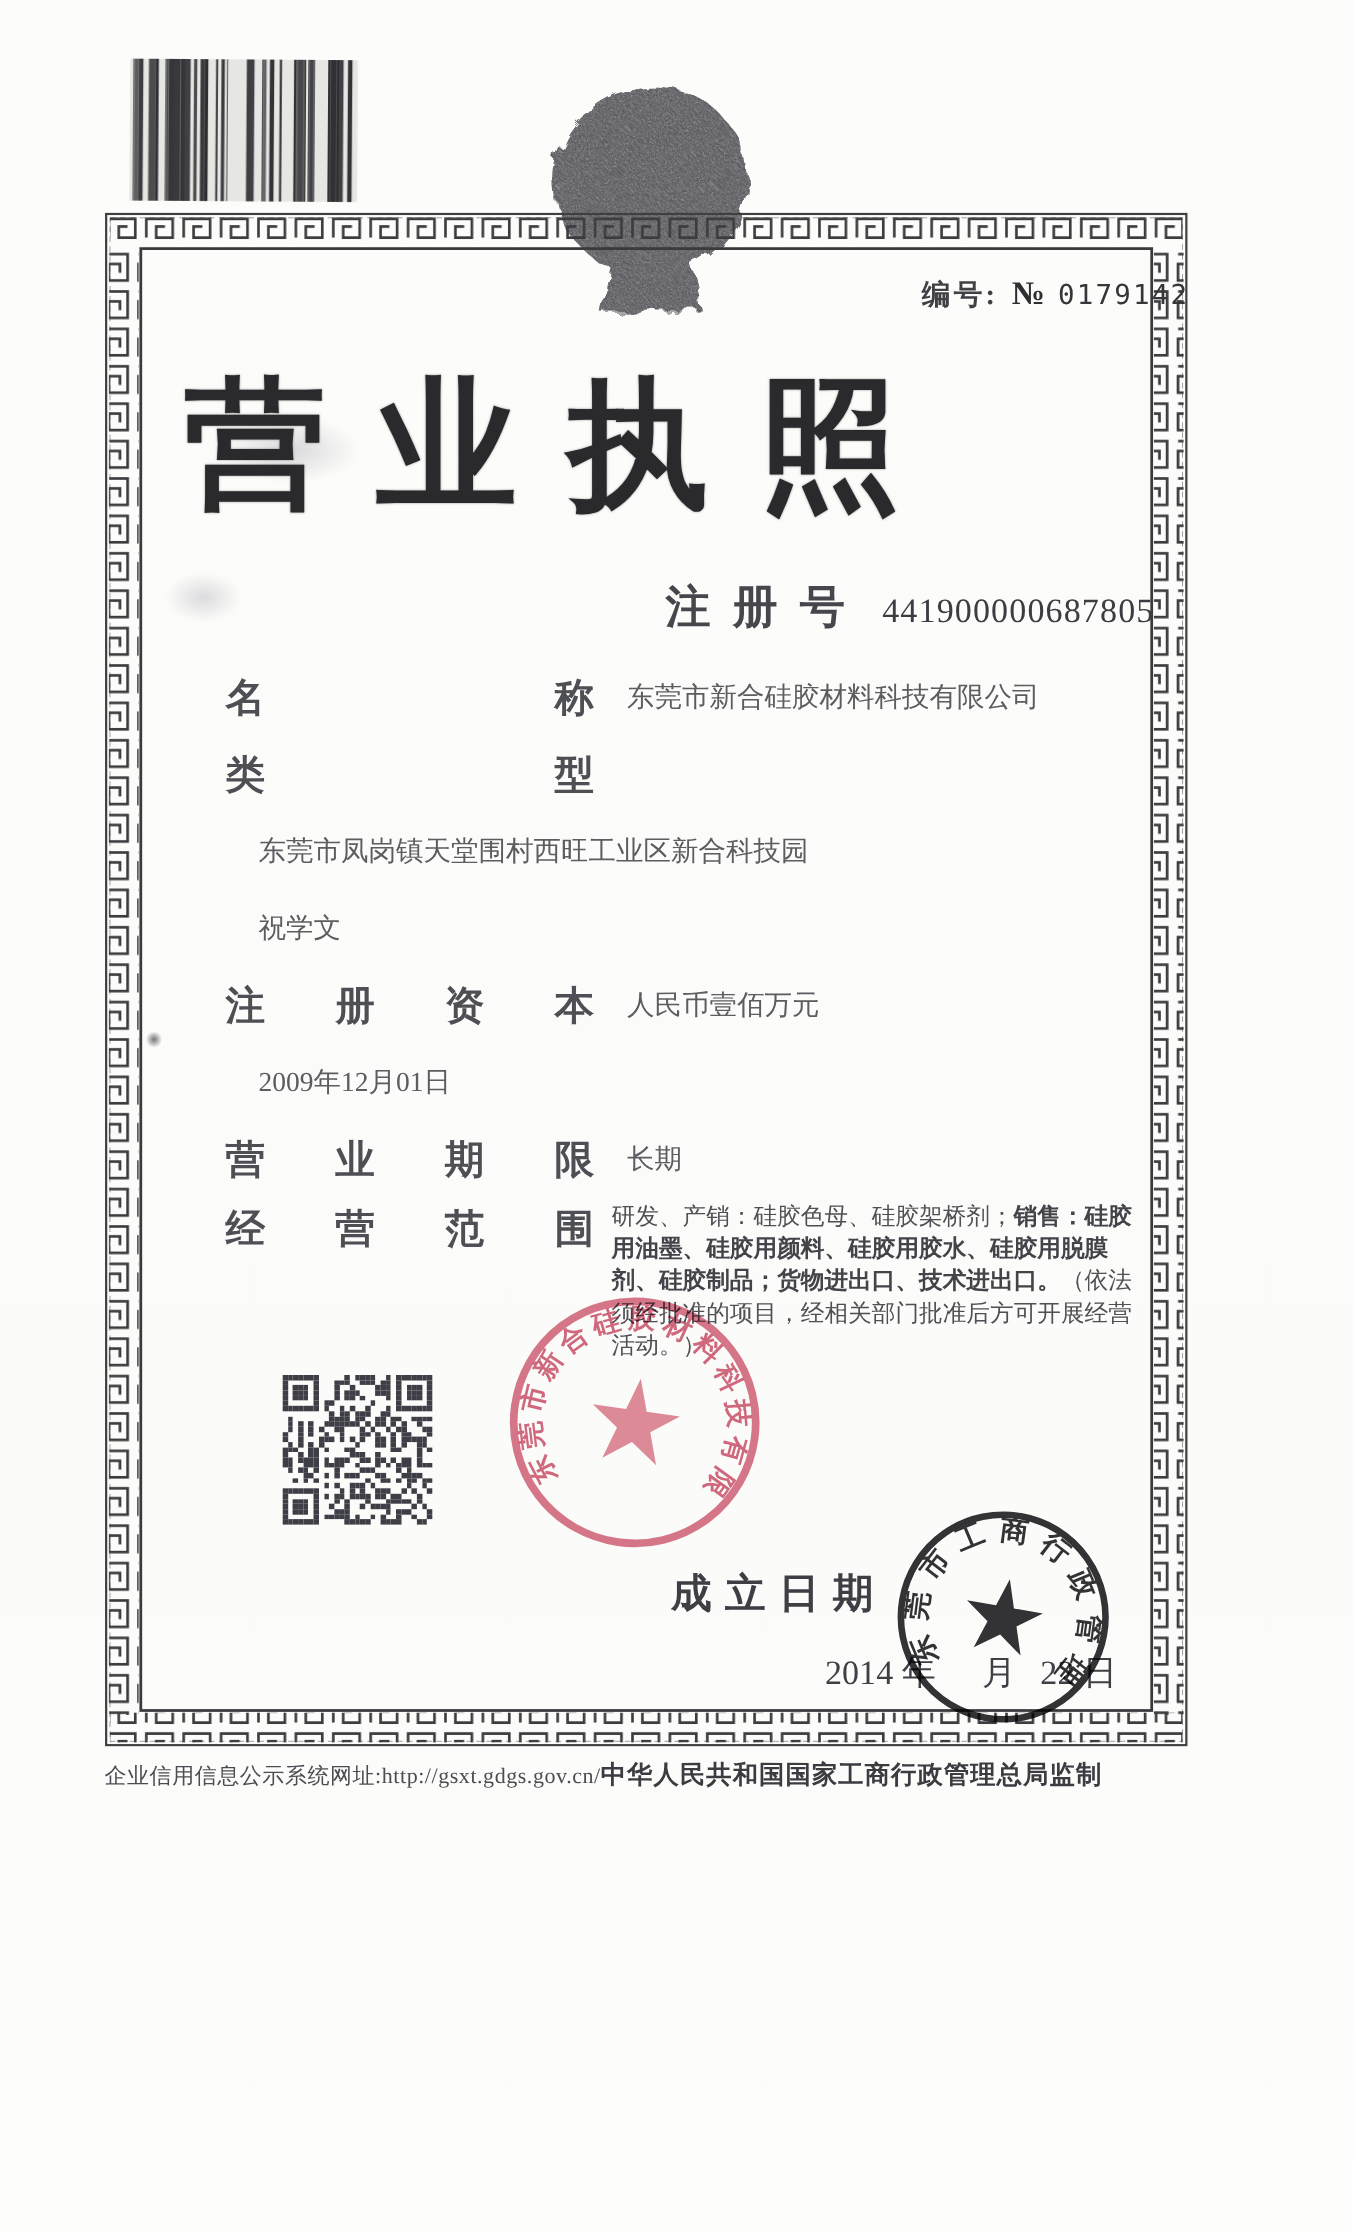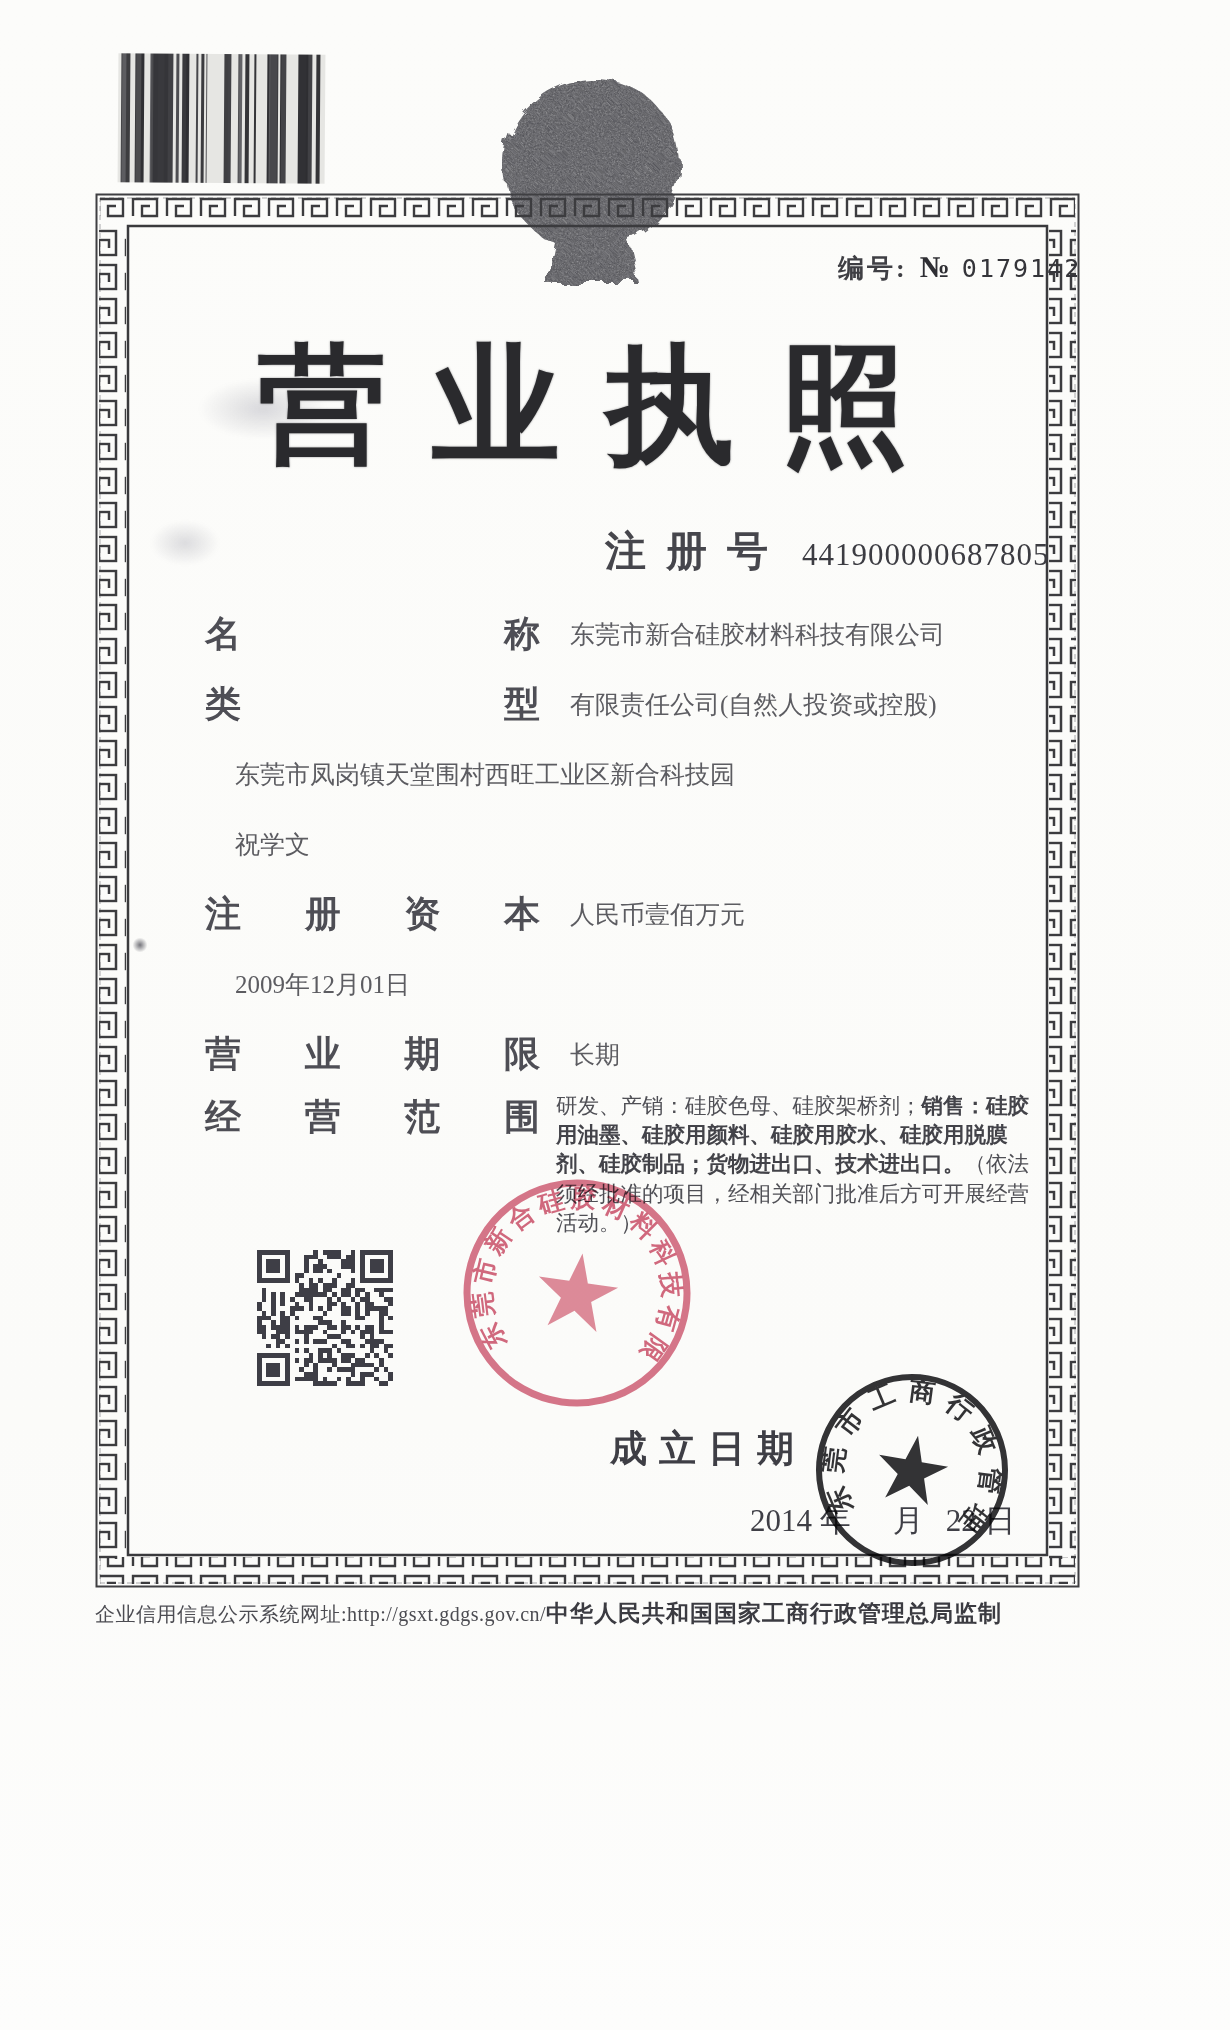--- a/index.html
+++ b/index.html
@@ -29,21 +29,21 @@
   .border-svg { left:95px; top:193px; z-index:1; }
 
   
   .serial { left:838px; top:250px; display:flex; align-items:baseline; gap:12px; z-index:2; }
   .serial .pfx { font-size:26px; color:#3f3f44; letter-spacing:3px; font-weight:600; }
   .serial .sym { font-size:30px; font-weight:700; color:#2e2e33; }
   .serial .num { font-family:"DejaVu Sans Mono","Liberation Mono",monospace; font-size:25px; color:#35353a; letter-spacing:2px; }
 
   
   .title {
-    left:95px; top:322px; width:859px; text-align:right;
+    left:95px; top:322px; width:859px; text-align:left;
     font-family:"DejaVu Sans","Liberation Sans",sans-serif;
     font-size:128px; font-weight:900; line-height:1.3;
     letter-spacing:46px; padding-left:73px; color:#2a2a2d;
     text-shadow:0 0 2px rgba(40,40,45,.55); z-index:2;
   }
 
   
   .regrow { left:605px; top:524px; display:flex; align-items:baseline; z-index:2; }
   .regrow .rl { font-size:41px; font-weight:700; color:#46464c; letter-spacing:20px; }
   .regrow .rn { font-size:31px; color:#3c3c42; letter-spacing:1px; margin-left:14px; }
@@ -217,21 +217,20 @@
     <span class="rn">441900000687805</span>
   </div>
 
   <div class="abs fields">
     <div class="frow">
       <span class="flabel">名称</span>
       <span class="fvalue">东莞市新合硅胶材料科技有限公司</span>
     </div>
     <div class="frow">
       <span class="flabel">类型</span>
-      <span class="fvalue">有限责任公司(自然人投资或控股)</span>
     </div>
     <div class="frow">
       <span class="fvalue">东莞市凤岗镇天堂围村西旺工业区新合科技园</span>
     </div>
     <div class="frow">
       <span class="fvalue">祝学文</span>
     </div>
     <div class="frow">
       <span class="flabel">注册资本</span>
       <span class="fvalue">人民币壹佰万元</span>

